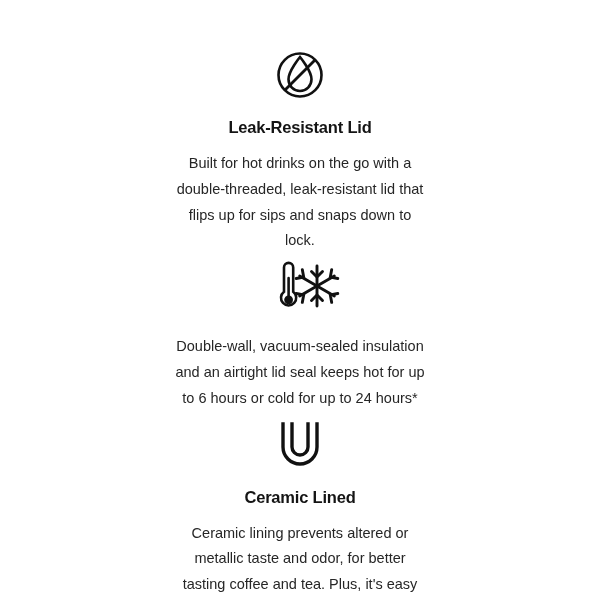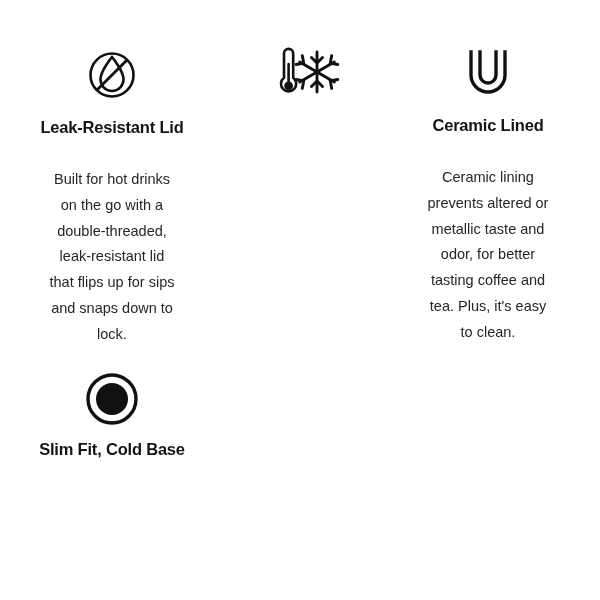--- a/index.html
+++ b/index.html
@@ -9,21 +9,21 @@
     width: 600px;
     height: 600px;
     background: #ffffff;
     font-family: "Liberation Sans", sans-serif;
     color: #1a1a1a;
   }
   #features-grid {
     width: 600px;
     height: 426px;
     display: grid;
-    grid-template-columns: 1fr 1fr 1fr;
+    grid-template-columns: 1fr;
     grid-template-rows: 1fr 1fr;
     padding: 40px 18px 30px 18px;
   }
   .feature-cell {
     display: flex;
     flex-direction: column;
     align-items: center;
     text-align: center;
     padding: 0 14px;
   }
@@ -38,21 +38,21 @@
     font-size: 16.5px;
     font-weight: bold;
     letter-spacing: -0.2px;
     margin: 0 0 14px 0;
     color: #141414;
   }
   .feature-desc {
     font-size: 14.5px;
     line-height: 1.78;
     color: #262626;
-    margin: 16px;
+    margin: 0;
     max-width: 250px;
   }
   .cell-2 .feature-icon { margin-bottom: 10px; }
   .cell-3 .feature-icon, .cell-4 .feature-icon { margin-bottom: 6px; }
 </style>
 </head>
 <body>
 
 <div id="features-grid">
 
@@ -84,20 +84,21 @@
           <line x1="39.7" y1="38" x2="74.3" y2="18"></line>
           <path d="M51.5 13.5 L57 19 L62.5 13.5"></path>
           <path d="M51.5 42.5 L57 37 L62.5 42.5"></path>
           <path d="M42.3 11.6 L43.7 19.1 L36.2 20.5"></path>
           <path d="M71.7 44.4 L70.3 36.9 L77.8 35.5"></path>
           <path d="M36.2 35.5 L43.7 36.9 L42.3 44.4"></path>
           <path d="M77.8 20.5 L70.3 19.1 L71.7 11.6"></path>
         </g>
       </svg>
     </div>
+    <p class="feature-desc">Double-wall, vacuum-sealed insulation and an airtight lid seal keeps hot for up to 6 hours or cold for up to 24 hours*</p>
   </div>
 
   <div class="feature-cell cell-3">
     <div class="feature-icon">
       <svg width="56" height="62" viewBox="0 0 56 62" aria-hidden="true">
         <g fill="none" stroke="#111111" stroke-width="3.4" stroke-linecap="square">
           <path d="M11 8 v23 a17 17 0 0 0 34 0 V8"></path>
           <path d="M20 8 v23 a8 8 0 0 0 16 0 V8"></path>
         </g>
       </svg>

